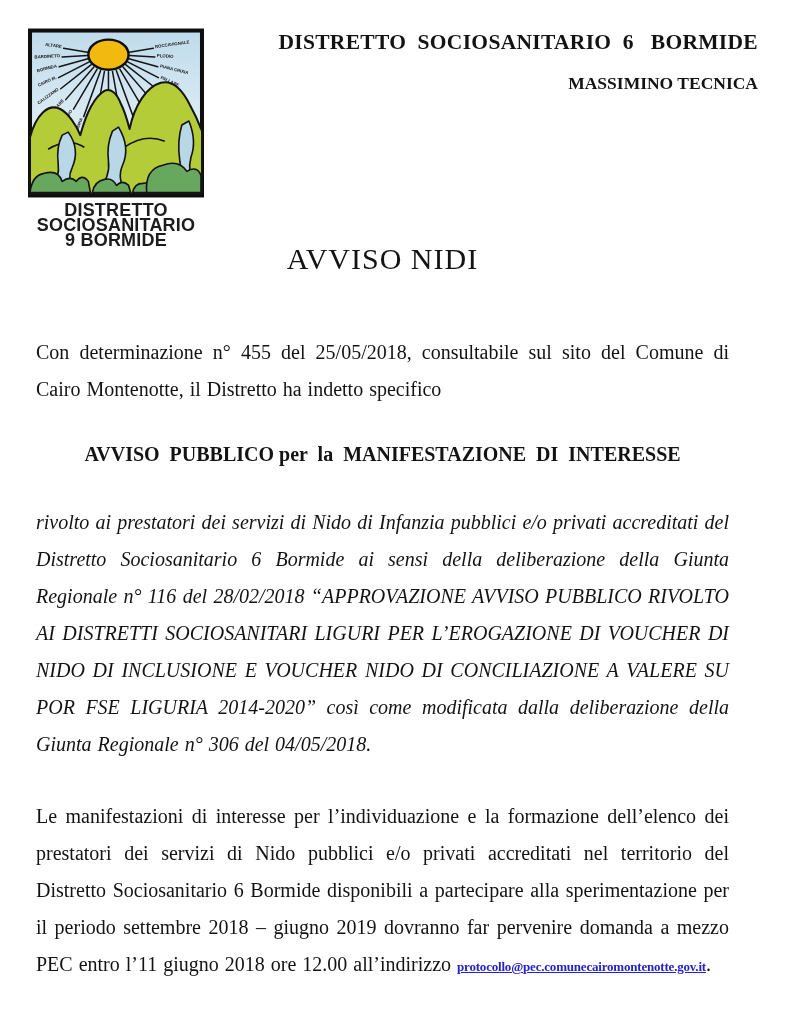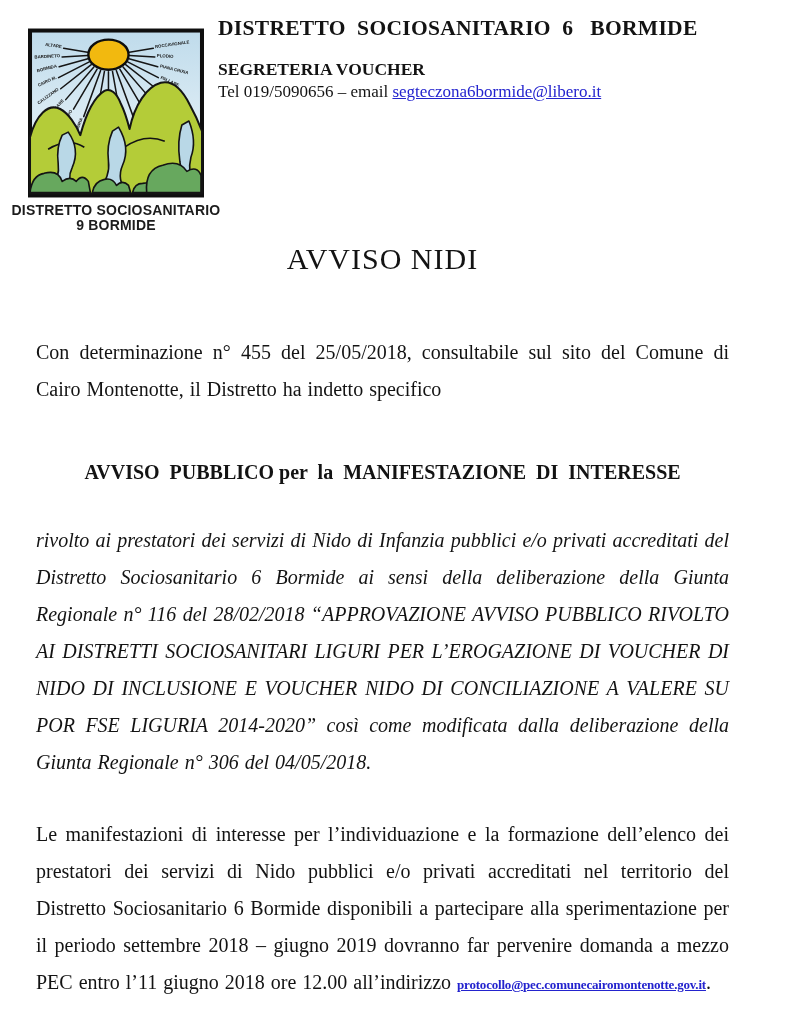--- a/index.html
+++ b/index.html
@@ -10,34 +10,34 @@
   }
   .page{position:relative;width:786px;height:1024px;}
   .content{margin:0 41px 0 20px;}
 
   
   .header{position:relative;height:212px;}
   .logo-block{position:absolute;left:10px;top:28px;width:212px;text-align:center;}
   .logo-svg{width:176px;height:170px;display:block;margin:0 auto;}
   .logo-caption{
     margin-top:5px;font-family:"Liberation Sans",sans-serif;font-weight:bold;
-    font-size:14px;line-height:15px;color:#1c1c1c;letter-spacing:.2px;
+    font-size:18px;line-height:15px;color:#1c1c1c;letter-spacing:.2px;
   }
-  .header-text{margin-left:218px;padding-top:16px;width:540px;text-align:left;}
+  .header-text{margin-left:218px;padding-top:30px;width:540px;text-align:right;}
   .org-title{font-size:21.5px;font-weight:bold;white-space:pre;letter-spacing:.3px;}
   .subtitle{margin-top:18px;font-size:17.5px;font-weight:bold;}
   .address{margin-top:3px;font-size:17px;}
   .contact{margin-top:2px;font-size:17px;}
   .link{color:#2323CE;text-decoration:underline;cursor:pointer;}
 
   
   .doc-title{text-align:center;font-size:30px;letter-spacing:1px;margin-top:30px;line-height:34px;}
   .para{font-size:20px;line-height:37px;text-align:justify;margin:16px;word-spacing:1px;}
   .p1{margin-top:58px;}
-  .avviso{margin-top:46px;text-align:center;font-weight:bold;font-size:20px;
+  .avviso{margin-top:28px;text-align:center;font-weight:bold;font-size:20px;
           line-height:37px;white-space:pre-wrap;margin-bottom:0;}
   .p2{margin-top:31px;font-style:italic;}
   .p3{margin-top:35px;}
   .pec-link{font-weight:bold;font-size:13px;letter-spacing:-.2px;}
 
   
   .logo-svg line{stroke:#151515;stroke-width:1.5;stroke-linecap:round;}
   .logo-svg text{font-family:"Liberation Sans",sans-serif;font-size:4.3px;font-weight:bold;fill:#151515;}
 </style>
 </head>
@@ -120,22 +120,21 @@
         </g>
       </svg>
       <div class="logo-caption">
         <div>DISTRETTO SOCIOSANITARIO</div>
         <div>9 BORMIDE</div>
       </div>
     </div>
 
     <div class="header-text">
       <div class="org-title">DISTRETTO  SOCIOSANITARIO  6   BORMIDE</div>
-      <div class="subtitle">SEGRETERIA VOUCHER</div>
-      <div class="contact"><span>Tel 019/5090656 – email </span><span class="link">segteczona6bormide@libero.it</span></div>
+      <div class="subtitle">MASSIMINO TECNICA</div>
     </div>
   </div>
 
   <div class="content">
 
     <div class="doc-title">AVVISO NIDI</div>
 
     <p class="para p1">Con determinazione n° 455 del 25/05/2018, consultabile sul sito del Comune di Cairo Montenotte, il Distretto ha indetto specifico</p>
 
     <p class="avviso">AVVISO  PUBBLICO per  la  MANIFESTAZIONE  DI  INTERESSE</p>

